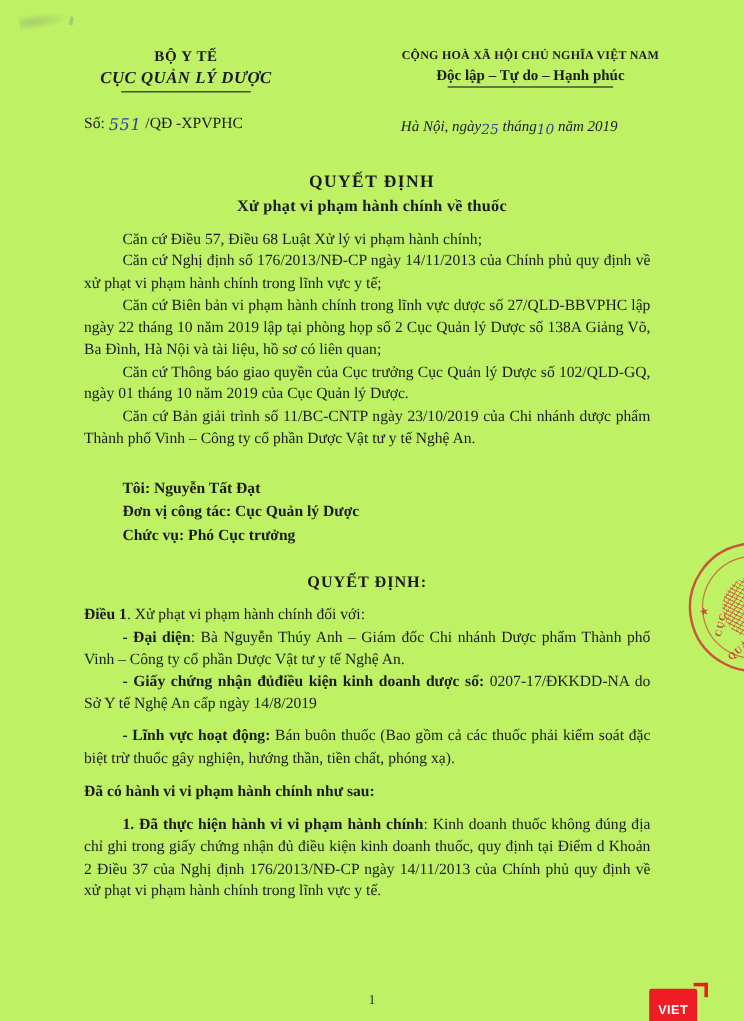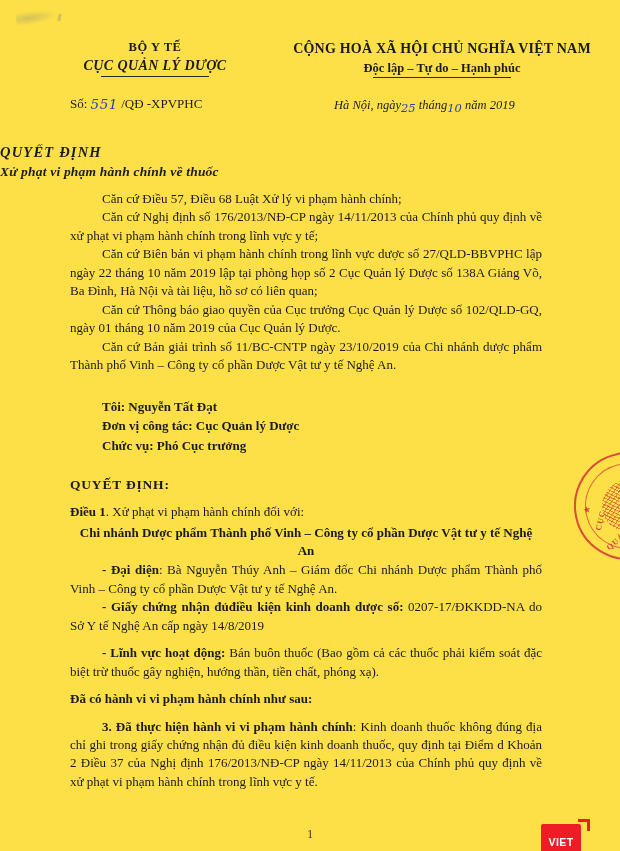--- a/index.html
+++ b/index.html
@@ -12,21 +12,21 @@
     height: 851px;
     position: relative;
     font-family: "Liberation Serif", "DejaVu Serif", serif;
     color: #1b1b1b;
     overflow: hidden;
   }
 
   .page {
     position: absolute;
     inset: 0;
-    background: #fde047;
+    background: #bef264;
   }
 
   
   .scan-smudge {
     position: absolute;
     left: 16px;
     top: 10px;
     width: 42px;
     height: 14px;
     background: radial-gradient(ellipse at 30% 50%, rgba(120,120,130,0.30), rgba(255,255,255,0) 70%);
@@ -79,21 +79,21 @@
   .hdr-line2.ul::after {
     content: "";
     position: absolute;
     left: 12%;
     right: 12%;
     bottom: -2px;
     height: 1px;
     background: #2a2a2a;
   }
   .hdr-nation {
-    font-size: 14px;
+    font-size: 10px;
     font-weight: bold;
     letter-spacing: 0.2px;
     line-height: 1.3;
   }
   .hdr-motto {
     font-size: 12.5px;
     font-weight: bold;
     display: inline-block;
     position: relative;
     margin-top: 2px;
@@ -138,21 +138,21 @@
     top: 3px;
     letter-spacing: 0;
   }
 
   
   .title-block {
     position: absolute;
     top: 144px;
     left: 0;
     right: 0;
-    font-style: italic;
+    text-align: center;
   }
   .title-main {
     font-size: 14.5px;
     font-weight: bold;
     letter-spacing: 1.2px;
   }
   .title-sub {
     font-size: 13.5px;
     font-weight: bold;
     margin-top: 3px;
@@ -178,20 +178,21 @@
   .gap-lg { height: 22px; }
 
   .decl-block {
     margin-left: 32px;
     font-weight: bold;
     font-size: 13px;
     line-height: 1.5;
   }
 
   .quyetdinh-head {
+    text-align: center;
     font-weight: bold;
     font-size: 13.5px;
     letter-spacing: 0.8px;
     margin-top: 4px;
   }
 
   p.dieu {
     margin: 0;
     text-align: justify;
     text-indent: 0;
@@ -364,38 +365,37 @@
     </div>
 
     <div class="gap-md"></div>
 
     <div class="quyetdinh-head">QUYẾT ĐỊNH:</div>
 
     <div class="gap-sm"></div>
 
     <p class="dieu"><span class="b">Điều 1</span><span>. Xử phạt vi phạm hành chính đối với:</span></p>
 
-    <p class="entity-name">Chi nhánh Dược phẩm Thành phố Vinh – Công ty cổ phần Dược Vật tư y tế Nghệ An</p>
 
     <p class="bullet"><span class="b">-  Đại diện</span><span>:</span><span>  Bà Nguyễn Thúy Anh – Giám đốc Chi nhánh Dược phẩm Thành phố Vinh – Công ty cổ phần Dược Vật tư y tế Nghệ An.</span></p>
 
 
     <p class="bullet"><span class="b">- Giấy chứng nhận đủđiều kiện kinh doanh dược số:</span><span> 0207-17/ĐKKDD-NA do Sở Y tế Nghệ An cấp ngày 14/8/2019</span></p>
 
     <div class="gap-sm"></div>
 
     <p class="bullet"><span class="b">- Lĩnh vực hoạt động:</span><span> Bán buôn thuốc (Bao gồm cả các thuốc phải kiểm soát đặc biệt trừ thuốc gây nghiện, hướng thần, tiền chất, phóng xạ).</span></p>
 
     <div class="gap-sm"></div>
 
     <p class="heading-line">Đã có hành vi vi phạm hành chính như sau:</p>
 
     <div class="gap-sm"></div>
 
-    <p class="item"><span class="b">3. Đã thực hiện hành vi vi phạm hành chính</span><span>: Kinh doanh thuốc không đúng địa chỉ ghi trong giấy chứng nhận đủ điều kiện kinh doanh thuốc, quy định tại Điểm d Khoản 2 Điều 37 của Nghị định 176/2013/NĐ-CP ngày 14/11/2013 của Chính phủ quy định về xử phạt vi phạm hành chính trong lĩnh vực y tế.</span></p>
+    <p class="item"><span class="b">1. Đã thực hiện hành vi vi phạm hành chính</span><span>: Kinh doanh thuốc không đúng địa chỉ ghi trong giấy chứng nhận đủ điều kiện kinh doanh thuốc, quy định tại Điểm d Khoản 2 Điều 37 của Nghị định 176/2013/NĐ-CP ngày 14/11/2013 của Chính phủ quy định về xử phạt vi phạm hành chính trong lĩnh vực y tế.</span></p>
 
   </div>
 
   <div class="seal">
     <div class="seal-inner"></div>
     <div class="seal-core"></div>
     <div class="seal-star">★</div>
     <div class="seal-text seal-t1">CỤC</div>
     <div class="seal-text seal-t2">QUẢ</div>
   </div>

